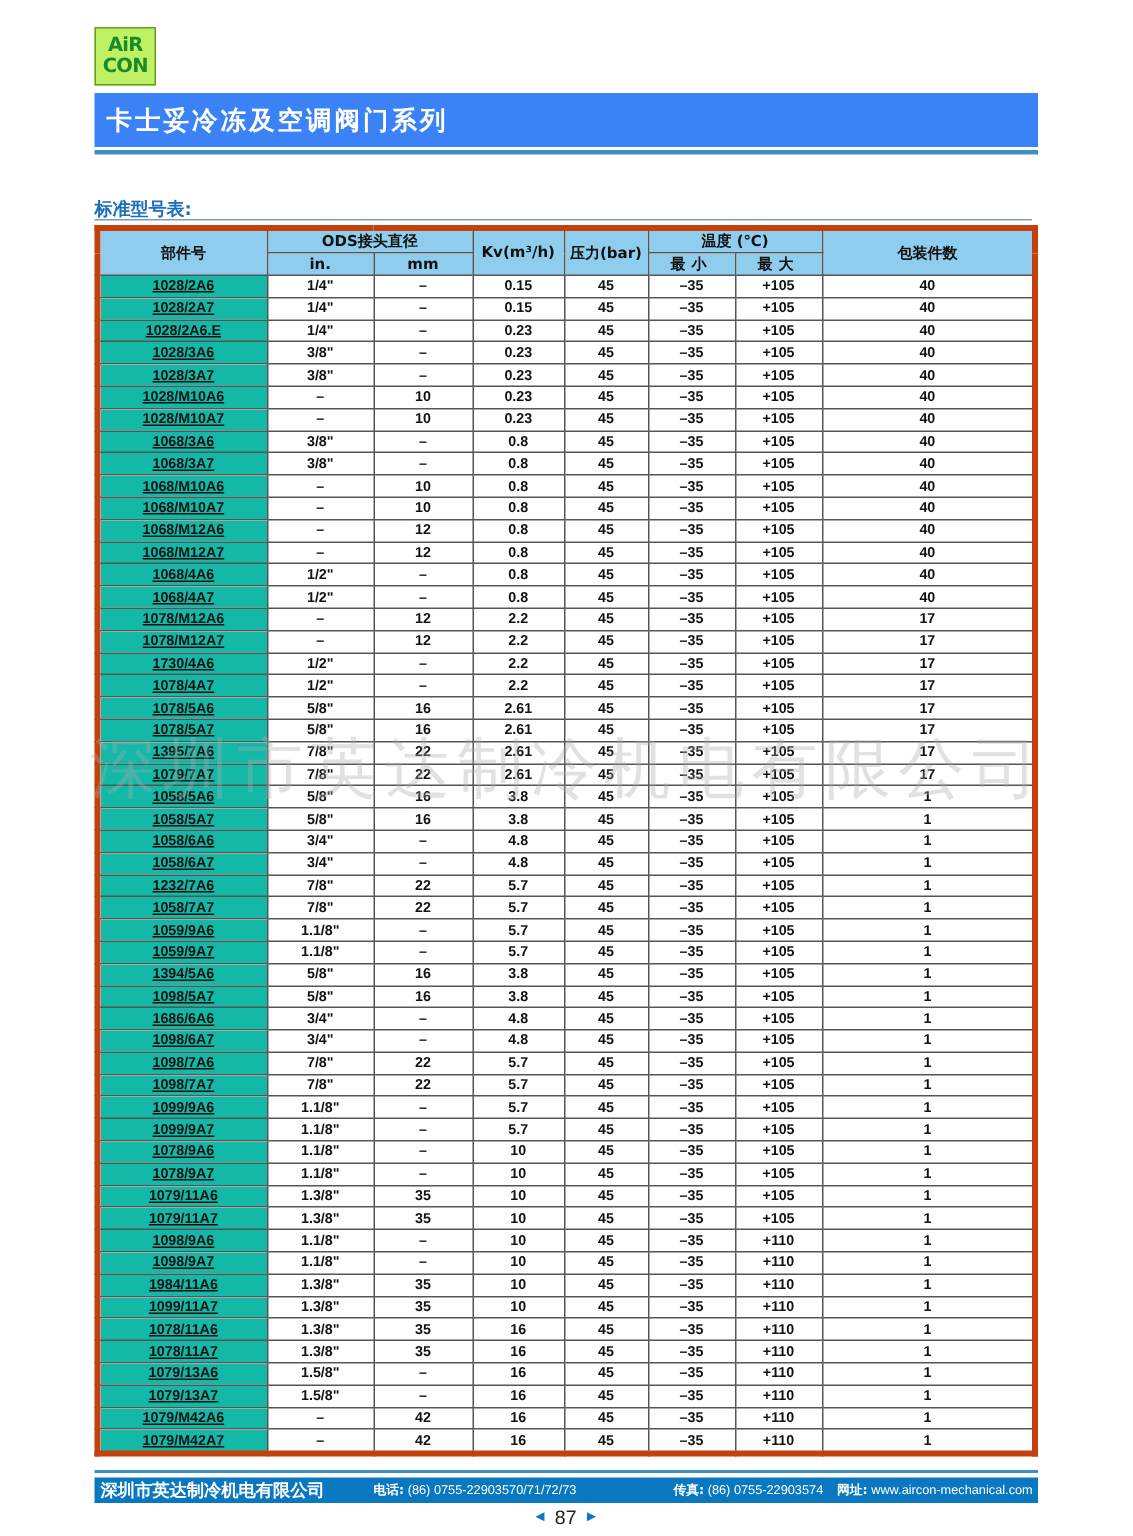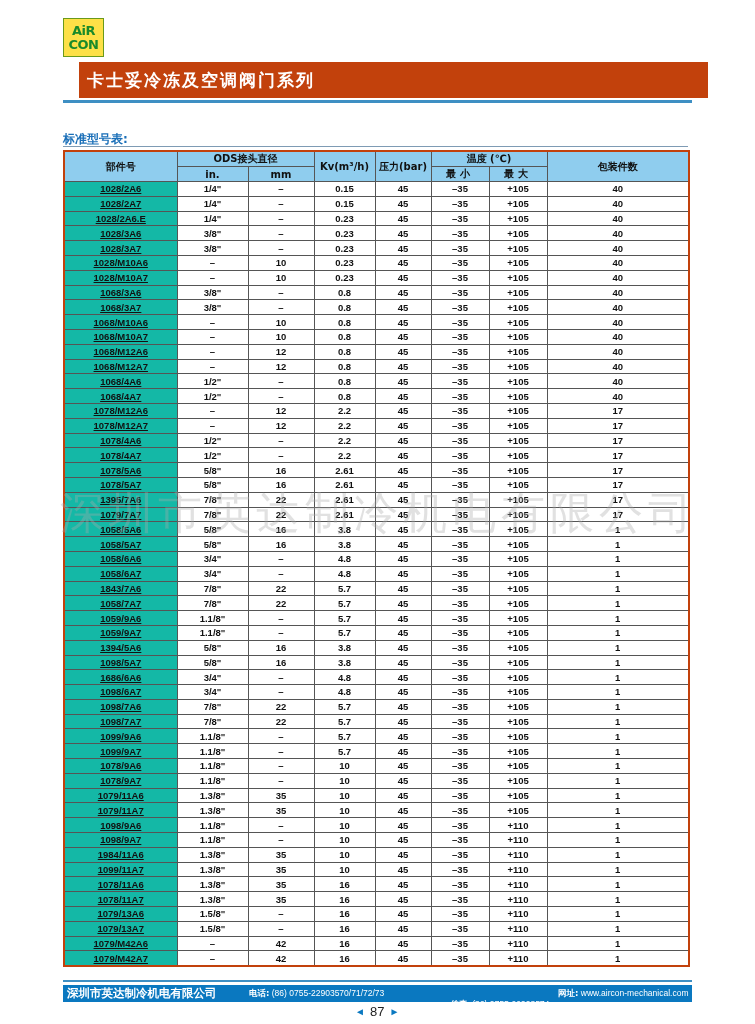--- a/index.html
+++ b/index.html
@@ -1,36 +1,36 @@
 <!DOCTYPE html>
 <html><head>
 <meta charset="utf-8">
 <style>
   html,body{margin:0;padding:0;background:#fff;}
   body{width:755px;height:1024px;position:relative;overflow:hidden;font-family:"Liberation Sans","DejaVu Sans",sans-serif;color:#111;}
-  .logo{position:absolute;left:63px;top:18px;width:41px;height:39px;background:#fde047;border:1px solid #6a9a1a;box-sizing:border-box;display:flex;flex-direction:column;align-items:center;justify-content:center;}
+  .logo{position:absolute;left:63px;top:18px;width:41px;height:39px;background:#bef264;border:1px solid #6a9a1a;box-sizing:border-box;display:flex;flex-direction:column;align-items:center;justify-content:center;}
   .logo span{display:block;font-weight:bold;font-size:13px;line-height:14px;color:#1a8a2a;letter-spacing:-0.5px;font-family:"DejaVu Sans",sans-serif;}
-  .title-bar{position:absolute;left:63px;top:62px;width:629px;height:36px;background:#c2410c;margin-left:16px;}
+  .title-bar{position:absolute;left:63px;top:62px;width:629px;height:36px;background:#3b82f6;}
   .title-bar .title{position:absolute;left:8px;top:7px;color:#fff;font-weight:bold;font-size:17px;letter-spacing:2px;font-family:"DejaVu Sans",sans-serif;}
   .title-line{position:absolute;left:63px;top:100px;width:629px;height:3px;background:#3e8fc3;}
   .section-label{position:absolute;left:63px;top:131px;font-size:12px;font-weight:bold;color:#1a6fb8;font-family:"DejaVu Sans",sans-serif;}
   .section-rule{position:absolute;left:63px;top:146px;width:625px;height:1px;background:#7e9bb4;}
-  table.spec{position:absolute;left:63px;top:150px;border-collapse:collapse;border:2px solid #c2410c;table-layout:fixed;}
+  table.spec{position:absolute;left:63px;top:150px;border-collapse:collapse;border:4px solid #c2410c;table-layout:fixed;}
   table.spec th,table.spec td{border:1px solid #555;padding:0;text-align:center;font-size:9.5px;font-weight:bold;white-space:nowrap;overflow:hidden;}
   table.spec th{background:#8fcdee;color:#111;font-size:10px;font-family:"DejaVu Sans",sans-serif;height:14px;}
   table.spec th.tall{height:29px;}
   table.spec td{height:13.8px;line-height:13px;background:#fff;}
   table.spec td.part{background:#14b8a6;text-decoration:underline;}
   table.spec th.sub-min,table.spec th.sub-max{letter-spacing:4px;}
   .watermark{position:absolute;left:60px;top:478px;width:680px;height:70px;font-size:44px;color:rgba(170,170,170,0.35);letter-spacing:5px;white-space:nowrap;font-family:"DejaVu Sans",sans-serif;pointer-events:none;line-height:70px;}
   .footer-line{position:absolute;left:63px;top:980px;width:629px;height:2px;background:#3e8fc3;}
   .footer-bar{position:absolute;left:63px;top:985px;width:629px;height:17px;background:#0a78c0;color:#fff;font-size:8.5px;}
   .footer-bar .company{position:absolute;left:4px;top:1px;font-size:11.5px;font-weight:bold;font-family:"DejaVu Sans",sans-serif;}
   .footer-bar .tel{position:absolute;left:186px;top:3px;white-space:nowrap;}
-  .footer-bar .fax{position:absolute;left:386px;top:14px;white-space:nowrap;font-style:italic;}
+  .footer-bar .fax{position:absolute;left:386px;top:3px;white-space:nowrap;}
   .footer-bar .web{position:absolute;left:495px;top:3px;white-space:nowrap;}
   .footer-bar b{font-family:"DejaVu Sans",sans-serif;}
   .pager{position:absolute;left:355px;top:1004px;font-size:13px;color:#222;display:flex;align-items:center;gap:5px;}
   .pager .arrow{color:#0a78c0;font-size:10px;}
 </style>
 </head>
 <body>
 
 <div class="logo">
   <span>AiR</span>
@@ -237,21 +237,21 @@
         <td class="part">1078/M12A7</td>
         <td>–</td>
         <td>12</td>
         <td>2.2</td>
         <td>45</td>
         <td>–35</td>
         <td>+105</td>
         <td>17</td>
       </tr>
       <tr>
-        <td class="part">1078/4A6</td>
+        <td class="part">1730/4A6</td>
         <td>1/2"</td>
         <td>–</td>
         <td>2.2</td>
         <td>45</td>
         <td>–35</td>
         <td>+105</td>
         <td>17</td>
       </tr>
       <tr>
         <td class="part">1078/4A7</td>
@@ -337,21 +337,21 @@
         <td class="part">1058/6A7</td>
         <td>3/4"</td>
         <td>–</td>
         <td>4.8</td>
         <td>45</td>
         <td>–35</td>
         <td>+105</td>
         <td>1</td>
       </tr>
       <tr>
-        <td class="part">1843/7A6</td>
+        <td class="part">1232/7A6</td>
         <td>7/8"</td>
         <td>22</td>
         <td>5.7</td>
         <td>45</td>
         <td>–35</td>
         <td>+105</td>
         <td>1</td>
       </tr>
       <tr>
         <td class="part">1058/7A7</td>

